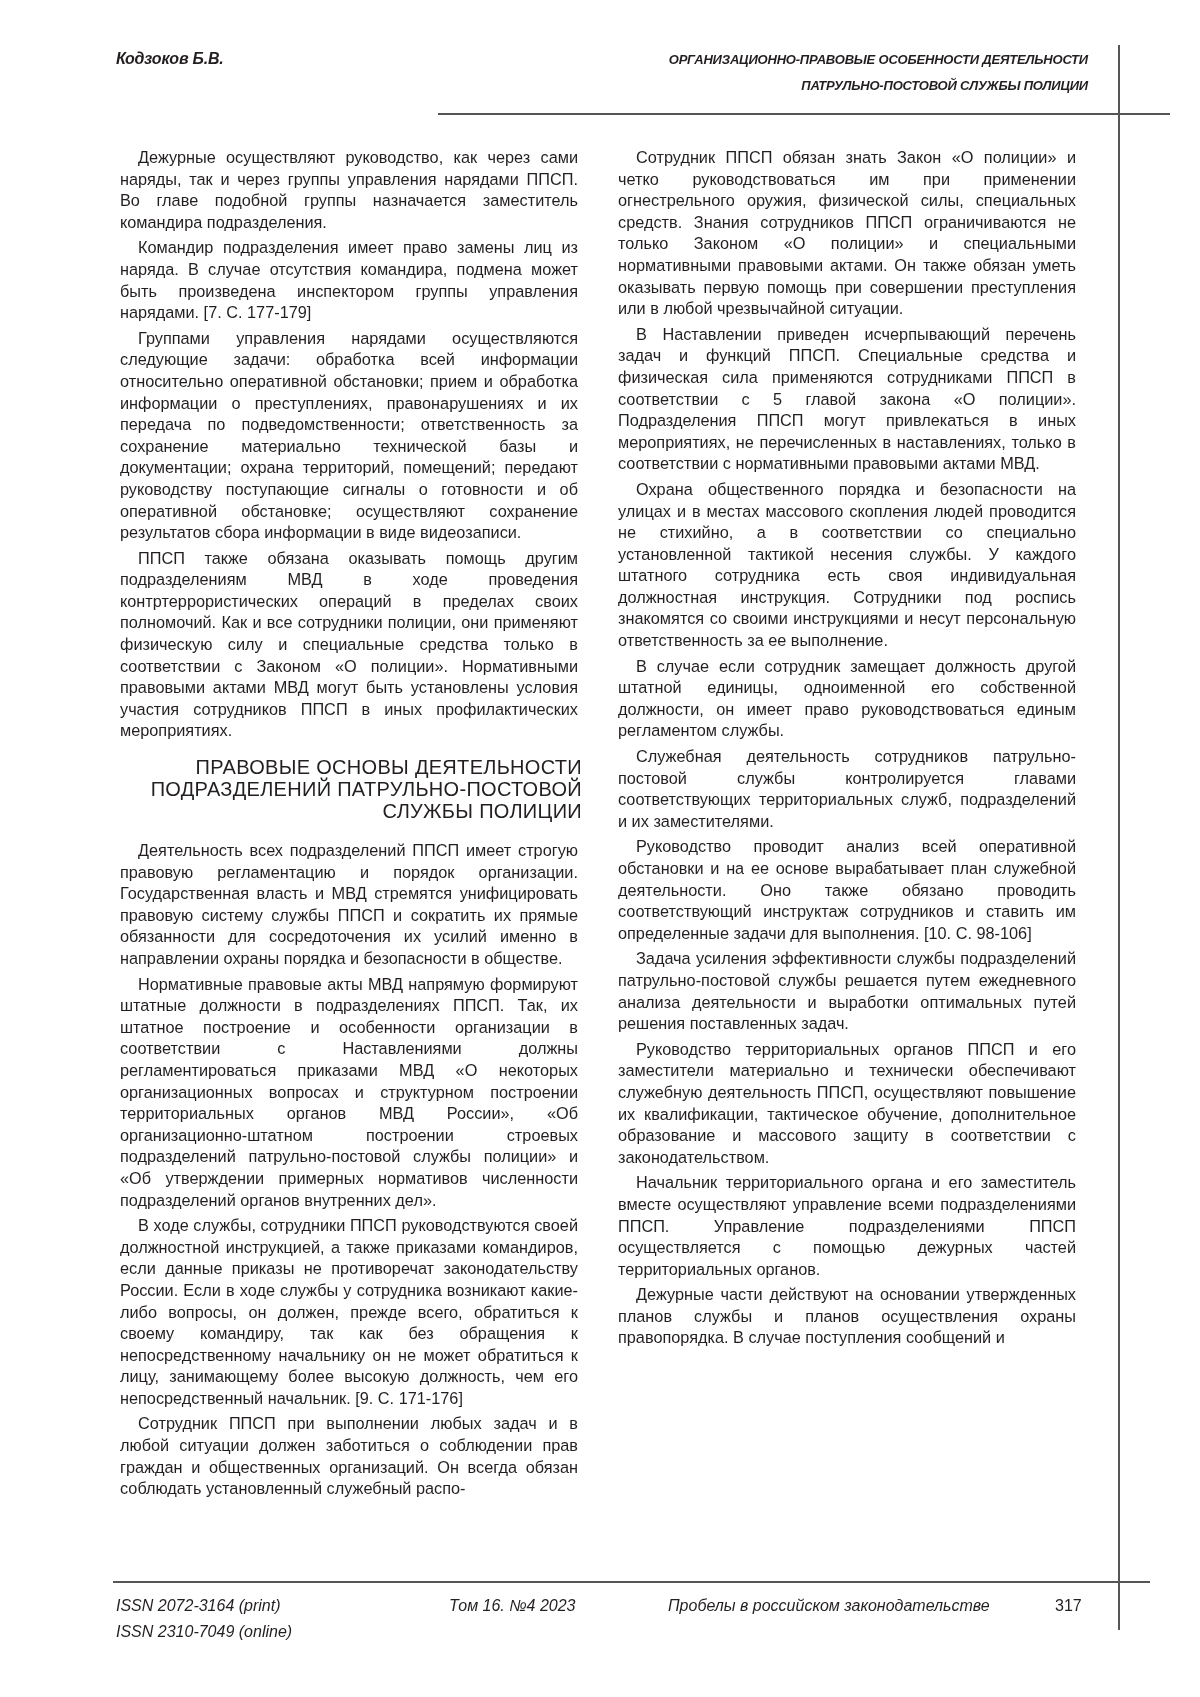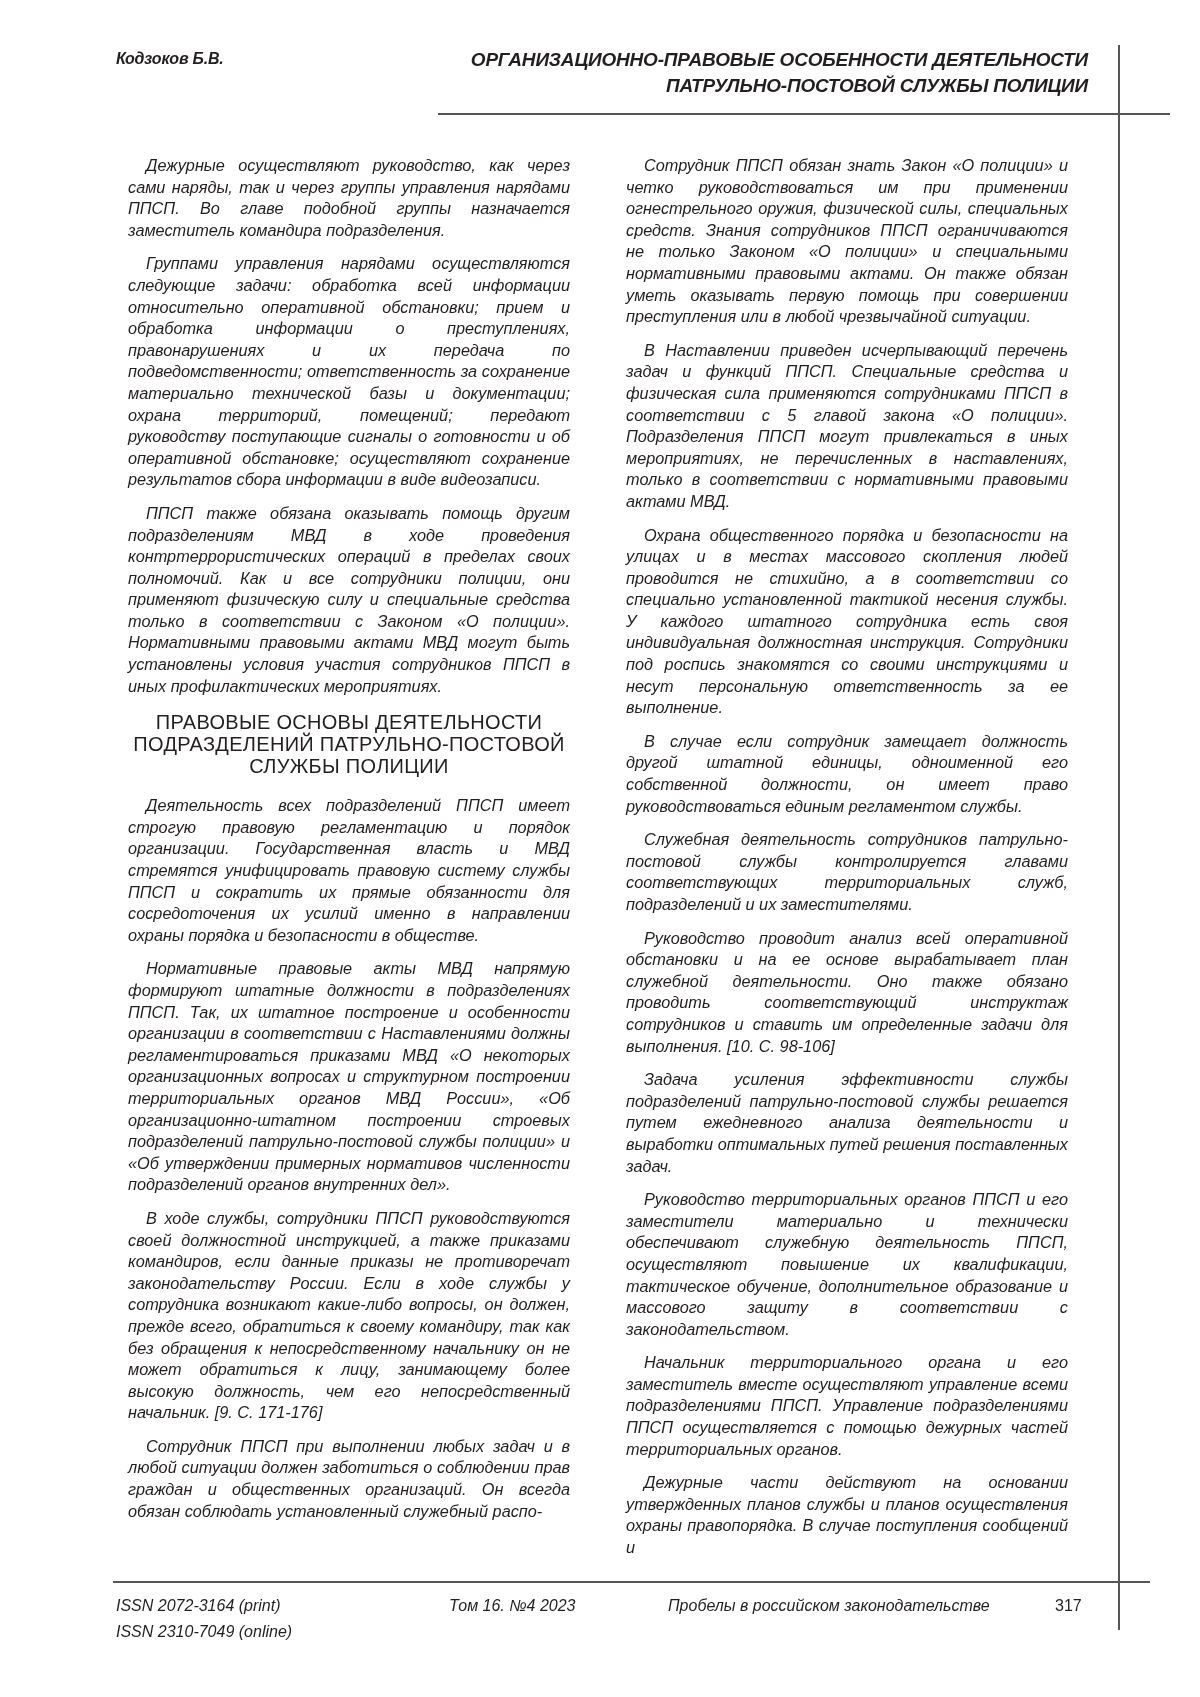--- a/index.html
+++ b/index.html
@@ -1,46 +1,47 @@
 <!DOCTYPE html>
 <html><head>
 <meta charset="utf-8">
 <style>
   html, body { margin: 0; padding: 0; background: #ffffff; }
   body { width: 1200px; height: 1697px; position: relative; overflow: hidden; color: #231f20; font-family: "Liberation Sans", "DejaVu Sans", sans-serif; }
   .hdr-author { position: absolute; left: 116px; top: 50px; font-size: 16px; font-weight: bold; font-style: italic; letter-spacing: -0.2px; }
-  .hdr-title { position: absolute; right: 112px; top: 47px; text-align: right; font-size: 19px; font-weight: bold; font-style: italic; line-height: 26px; letter-spacing: -0.2px; }
+  .hdr-title { position: absolute; right: 112px; top: 47px; text-align: right; font-size: 13px; font-weight: bold; font-style: italic; line-height: 26px; letter-spacing: -0.2px; }
   .hline-top { position: absolute; left: 438px; top: 113px; width: 732px; height: 2px; background: #555; }
   .vline { position: absolute; left: 1118px; top: 45px; width: 2px; height: 1585px; background: #555; }
   .hline-bottom { position: absolute; left: 113px; top: 1581px; width: 1037px; height: 2px; background: #555; }
   .col { position: absolute; top: 143px; width: 466px; font-size: 16.3px; line-height: 21.6px; text-align: justify; }
   .col.left { left: 116px; }
   .col.right { left: 614px; }
-  .col p { margin: 12px; text-indent: 18px; hyphens: auto; font-style: italic; }
+  .col p { margin: 4px; text-indent: 18px; hyphens: auto; }
   .col p.cont { text-indent: 0; }
-  .section-heading { margin: 14px 0 18px 0; font-size: 20px; line-height: 22px; text-align: center; letter-spacing: 0.3px; text-transform: uppercase; }
+  .section-heading { margin: 14px 0 18px 0; font-size: 20px; line-height: 22px; text-align: right; letter-spacing: 0.3px; text-transform: uppercase; }
   .footer { position: absolute; top: 1593px; font-size: 16px; font-style: italic; line-height: 26px; }
   .footer.issn { left: 116px; }
   .footer.vol { left: 449px; }
   .footer.journal { left: 668px; }
   .footer.page { left: 1055px; font-style: normal; }
 </style>
 </head>
 <body>
 
 <div class="hdr-author">Кодзоков Б.В.</div>
 <div class="hdr-title">
   <div>ОРГАНИЗАЦИОННО-ПРАВОВЫЕ ОСОБЕННОСТИ ДЕЯТЕЛЬНОСТИ</div>
   <div>ПАТРУЛЬНО-ПОСТОВОЙ СЛУЖБЫ ПОЛИЦИИ</div>
 </div>
 <div class="hline-top"></div>
 <div class="vline"></div>
 
 <div class="col left">
   <p>Дежурные осуществляют руководство, как через сами наряды, так и через группы управления нарядами ППСП. Во главе подобной группы назначается заместитель командира подразделения.</p>
+  <p>Командир подразделения имеет право замены лиц из наряда. В случае отсутствия командира, подмена может быть произведена инспектором группы управления нарядами. [7. С. 177-179]</p>
   <p>Группами управления нарядами осуществляются следующие задачи: обработка всей информации относительно оперативной обстановки; прием и обработка информации о преступлениях, правонарушениях и их передача по подведомственности; ответственность за сохранение материально технической базы и документации; охрана территорий, помещений; передают руководству поступающие сигналы о готовности и об оперативной обстановке; осуществляют сохранение результатов сбора информации в виде видеозаписи.</p>
   <p>ППСП также обязана оказывать помощь другим подразделениям МВД в ходе проведения контртеррористических операций в пределах своих полномочий. Как и все сотрудники полиции, они применяют физическую силу и специальные средства только в соответствии с Законом «О полиции». Нормативными правовыми актами МВД могут быть установлены условия участия сотрудников ППСП в иных профилактических мероприятиях.</p>
   <div class="section-heading">ПРАВОВЫЕ ОСНОВЫ ДЕЯТЕЛЬНОСТИ ПОДРАЗДЕЛЕНИЙ ПАТРУЛЬНО-ПОСТОВОЙ СЛУЖБЫ ПОЛИЦИИ</div>
   <p>Деятельность всех подразделений ППСП имеет строгую правовую регламентацию и порядок организации. Государственная власть и МВД стремятся унифицировать правовую систему службы ППСП и сократить их прямые обязанности для сосредоточения их усилий именно в направлении охраны порядка и безопасности в обществе.</p>
   <p>Нормативные правовые акты МВД напрямую формируют штатные должности в подразделениях ППСП. Так, их штатное построение и особенности организации в соответствии с Наставлениями должны регламентироваться приказами МВД «О некоторых организационных вопросах и структурном построении территориальных органов МВД России», «Об организационно-штатном построении строевых подразделений патрульно-постовой службы полиции» и «Об утверждении примерных нормативов численности подразделений органов внутренних дел».</p>
   <p>В ходе службы, сотрудники ППСП руководствуются своей должностной инструкцией, а также приказами командиров, если данные приказы не противоречат законодательству России. Если в ходе службы у сотрудника возникают какие-либо вопросы, он должен, прежде всего, обратиться к своему командиру, так как без обращения к непосредственному начальнику он не может обратиться к лицу, занимающему более высокую должность, чем его непосредственный начальник. [9. С. 171-176]</p>
   <p>Сотрудник ППСП при выполнении любых задач и в любой ситуации должен заботиться о соблюдении прав граждан и общественных организаций. Он всегда обязан соблюдать установленный служебный распо-</p>
 </div>
 
 <div class="col right">

